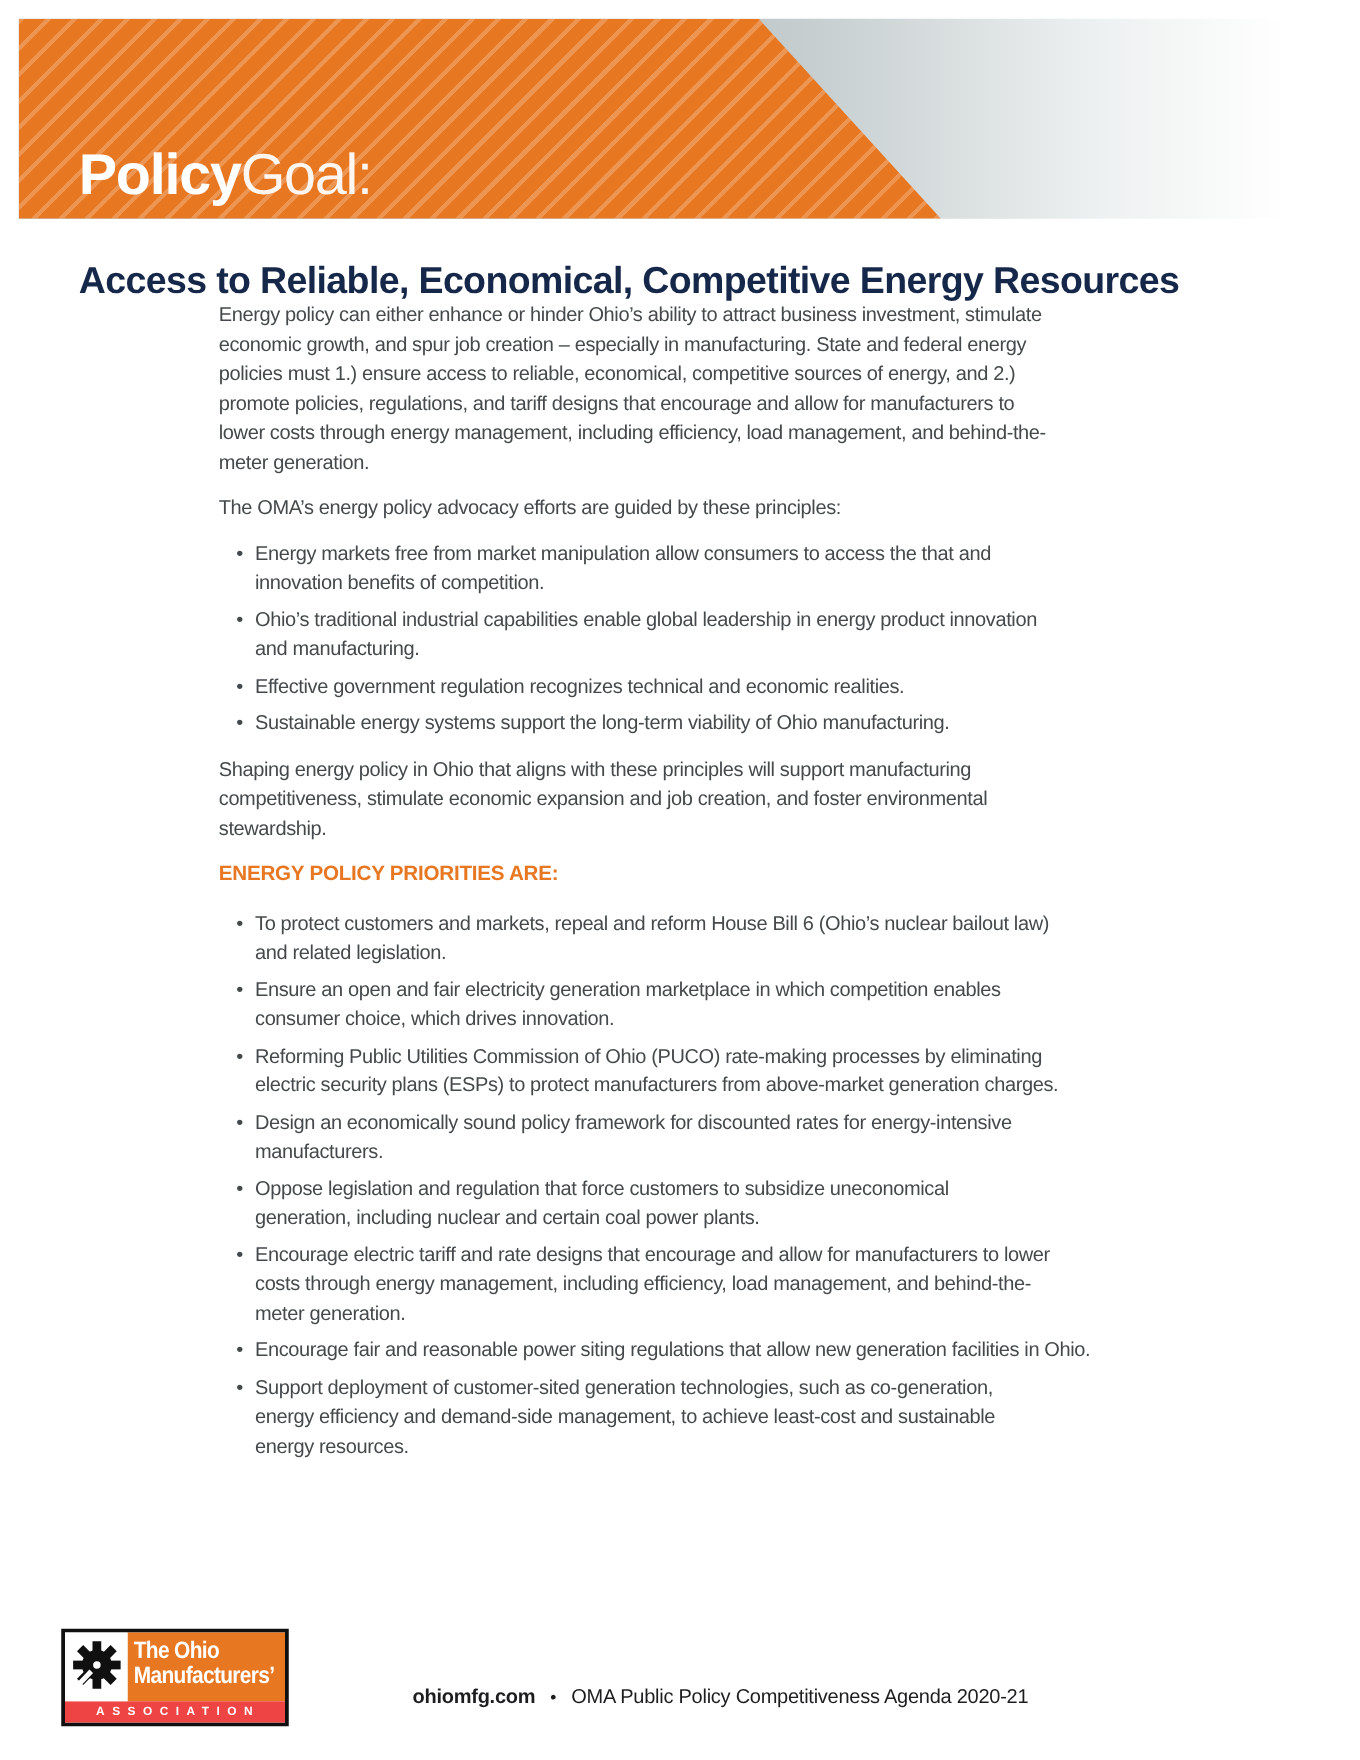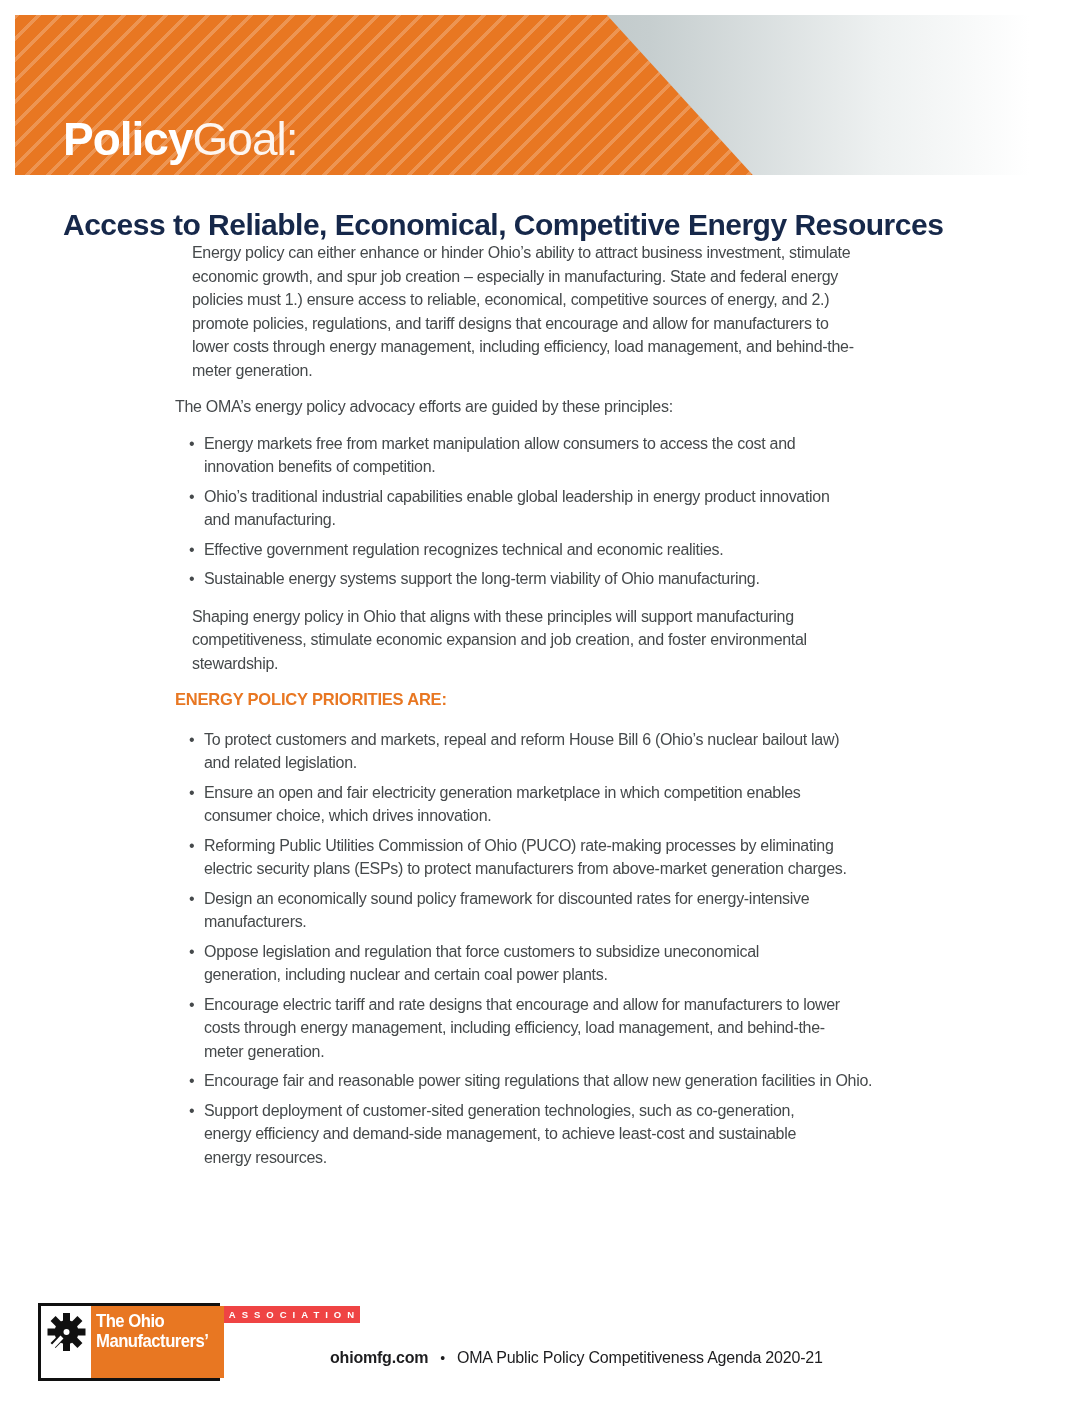--- a/index.html
+++ b/index.html
@@ -37,42 +37,42 @@
     position:absolute;left:63px;top:188px;width:980px;
     color:#16284a;font-size:30px;font-weight:700;letter-spacing:-0.5px;
     white-space:nowrap;
   }
 
   
   .content{
     position:absolute;left:175px;top:241px;width:770px;
     color:#45494b;font-size:16px;line-height:23.5px;letter-spacing:-0.3px;
   }
-  .para{margin:0 0 13px 17px;white-space:pre;}
+  .para{margin:0 0 13px 0;white-space:pre;}
   .lead{margin:0 0 13px 0;white-space:pre;}
   .bullets{margin:0 0 14px 0;padding:0;list-style:none;}
   .bullets li{
     position:relative;margin:0 0 6px 0;padding:0 0 0 29px;white-space:pre;
   }
   .bullets li:last-child{margin-bottom:0;}
   .bullets li::before{
     content:"\2022";
     position:absolute;left:14px;top:0;
   }
   .section-heading{
     margin:12px 0 16px 0;
     color:#e87722;font-size:16.5px;font-weight:700;letter-spacing:-0.2px;
     white-space:pre;
   }
 
   
   .logo{
-    position:absolute;left:38px;top:1303px;width:176px;height:72px;
+    position:absolute;left:49px;top:1303px;width:176px;height:72px;
     border:3px solid #101010;background:#ffffff;
-    display:flex;flex-direction:row;
+    display:flex;flex-direction:column;
   }
   .logo-top{display:flex;flex:1;}
   .logo-gear-cell{width:50px;background:#ffffff;position:relative;overflow:hidden;}
   .logo-gear-cell svg{position:absolute;left:2px;top:4px;}
   .logo-name-cell{
     flex:1;background:#e87722;color:#ffffff;
     padding:5px 0 0 5px;overflow:hidden;
   }
   .logo-name-inner{
     font-weight:700;font-size:19px;line-height:1.07;letter-spacing:-0.6px;
@@ -110,21 +110,21 @@
 economic growth, and spur job creation – especially in manufacturing. State and federal energy
 policies must 1.) ensure access to reliable, economical, competitive sources of energy, and 2.)
 promote policies, regulations, and tariff designs that encourage and allow for manufacturers to
 lower costs through energy management, including efficiency, load management, and behind-the-
 meter generation.</p>
 
     <p class="lead">The OMA’s energy policy advocacy efforts are guided by these principles:</p>
 
     <ul class="bullets">
 
-    <li>Energy markets free from market manipulation allow consumers to access the cost and
+    <li>Energy markets free from market manipulation allow consumers to access the that and
 innovation benefits of competition.</li>
         <li>Ohio’s traditional industrial capabilities enable global leadership in energy product innovation
 and manufacturing.</li>
         <li>Effective government regulation recognizes technical and economic realities.</li>
         <li>Sustainable energy systems support the long-term viability of Ohio manufacturing.</li>
       </ul>
 
     <p class="para">Shaping energy policy in Ohio that aligns with these principles will support manufacturing
 competitiveness, stimulate economic expansion and job creation, and foster environmental
 stewardship.</p>

